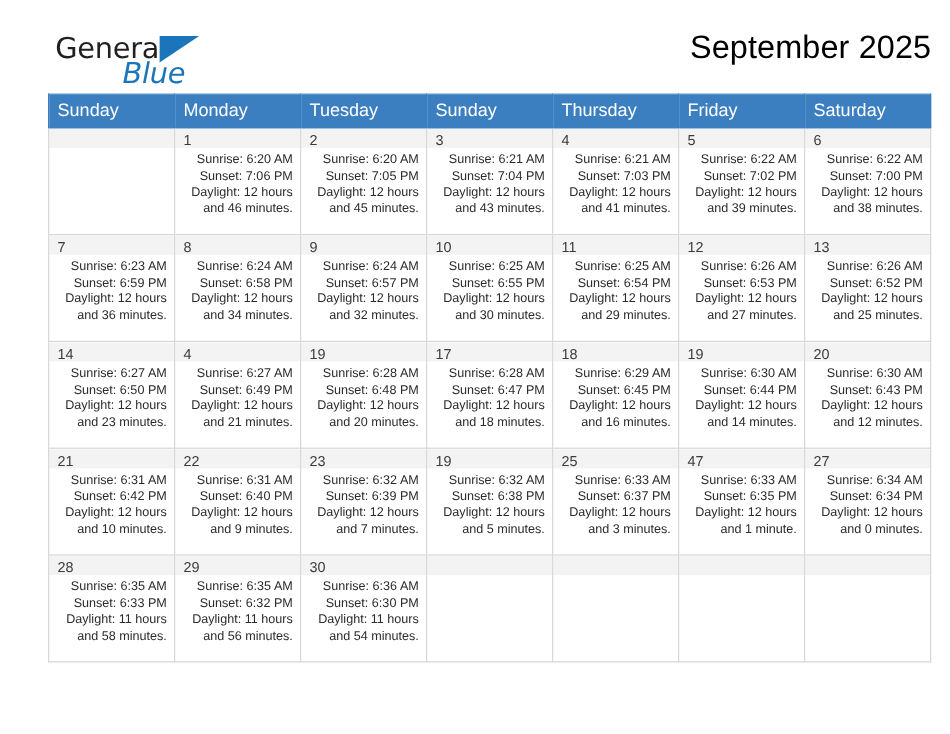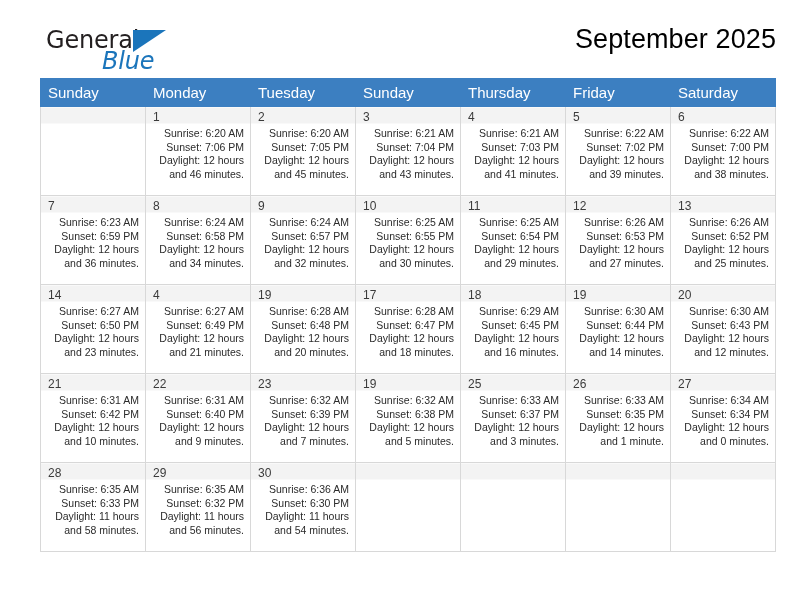--- a/index.html
+++ b/index.html
@@ -405,21 +405,21 @@
             <div class="cell-inner">
               <div class="daynum">25</div>
               <div class="info">Sunrise: 6:33 AM
 Sunset: 6:37 PM
 Daylight: 12 hours
 and 3 minutes.</div>
             </div>
           </td>
         <td>
             <div class="cell-inner">
-              <div class="daynum">26</div>
+              <div class="daynum">47</div>
               <div class="info">Sunrise: 6:33 AM
 Sunset: 6:35 PM
 Daylight: 12 hours
 and 1 minute.</div>
             </div>
           </td>
         <td>
             <div class="cell-inner">
               <div class="daynum">27</div>
               <div class="info">Sunrise: 6:34 AM

